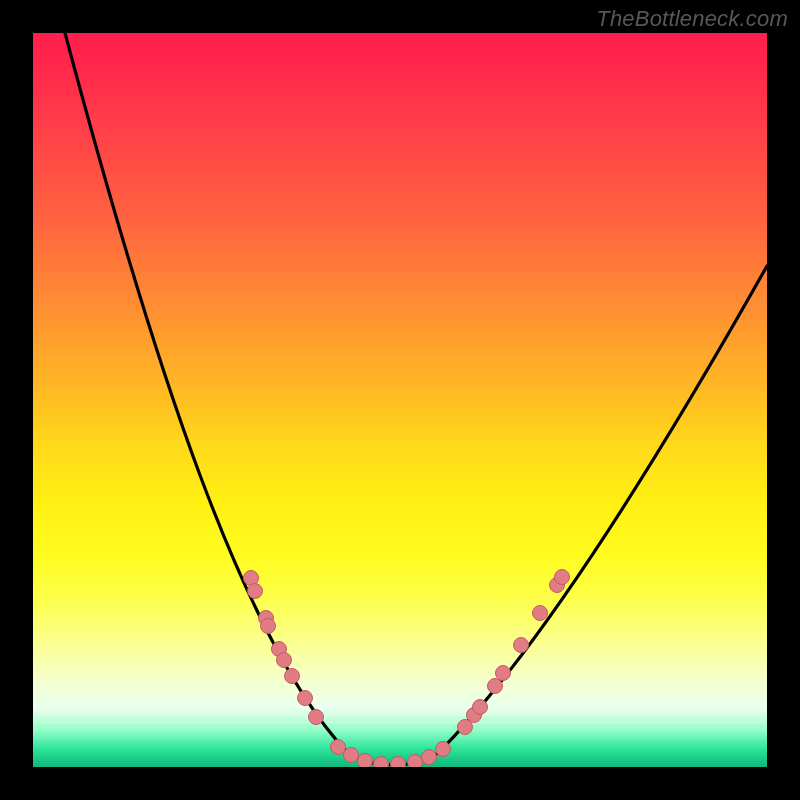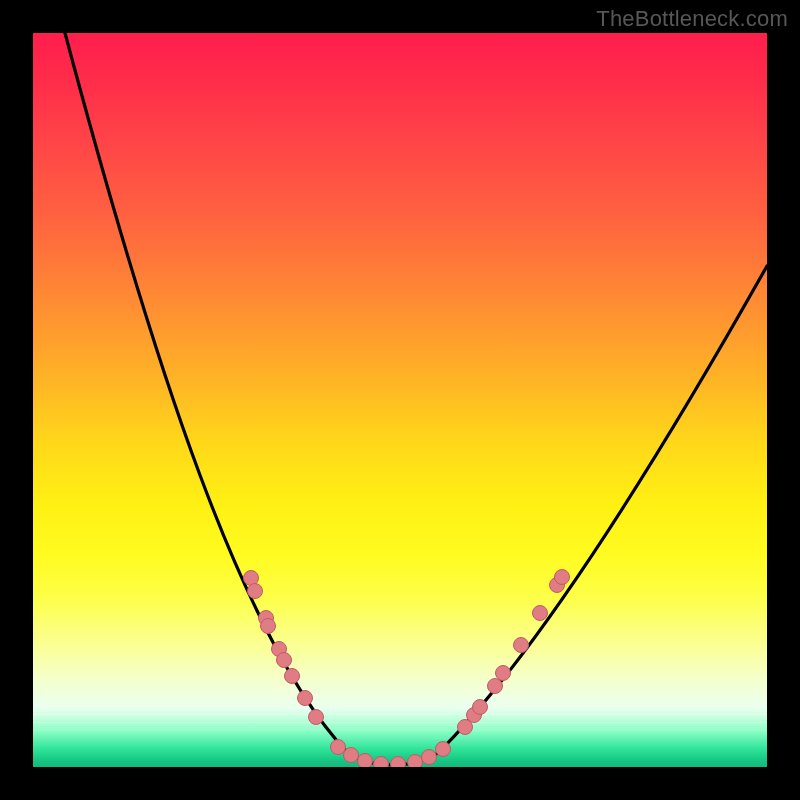--- a/index.html
+++ b/index.html
@@ -21,20 +21,21 @@
   }
   .watermark {
     position: absolute;
     top: 6px;
     right: 12px;
     color: #575757;
     font-size: 22px;
     font-weight: 500;
     letter-spacing: 0.2px;
     z-index: 10;
+    font-style: italic;
   }
   .plot-area {
     position: absolute;
     left: 33px;
     top: 33px;
     width: 734px;
     height: 734px;
     overflow: hidden;
   }
   

